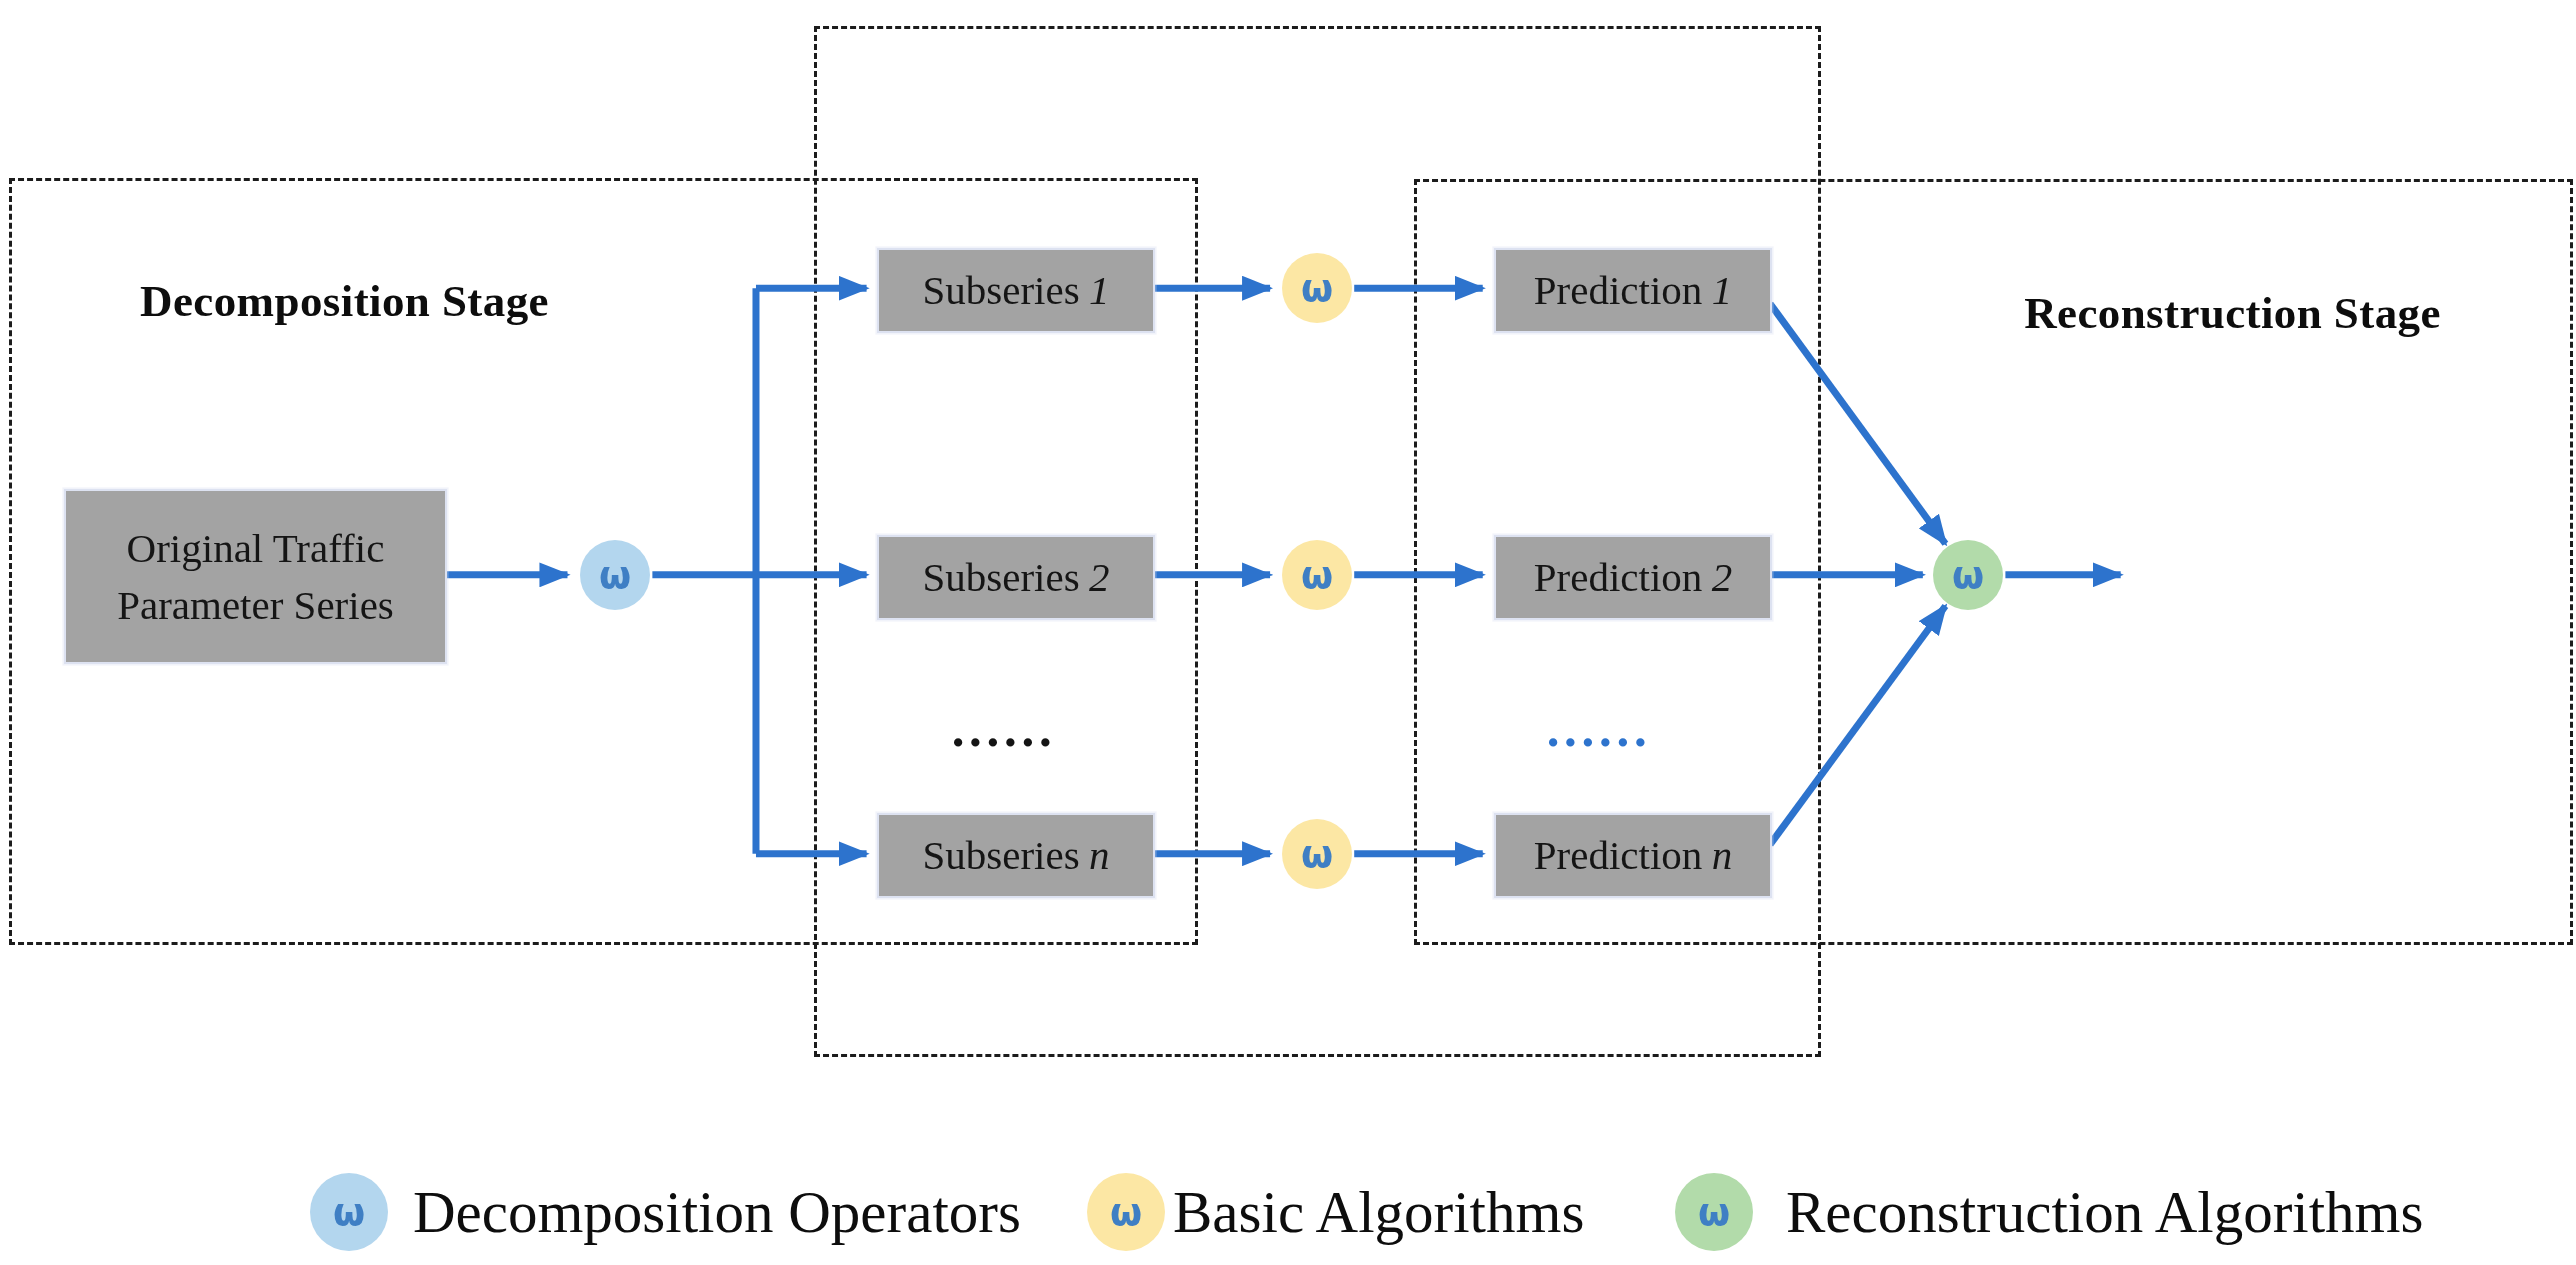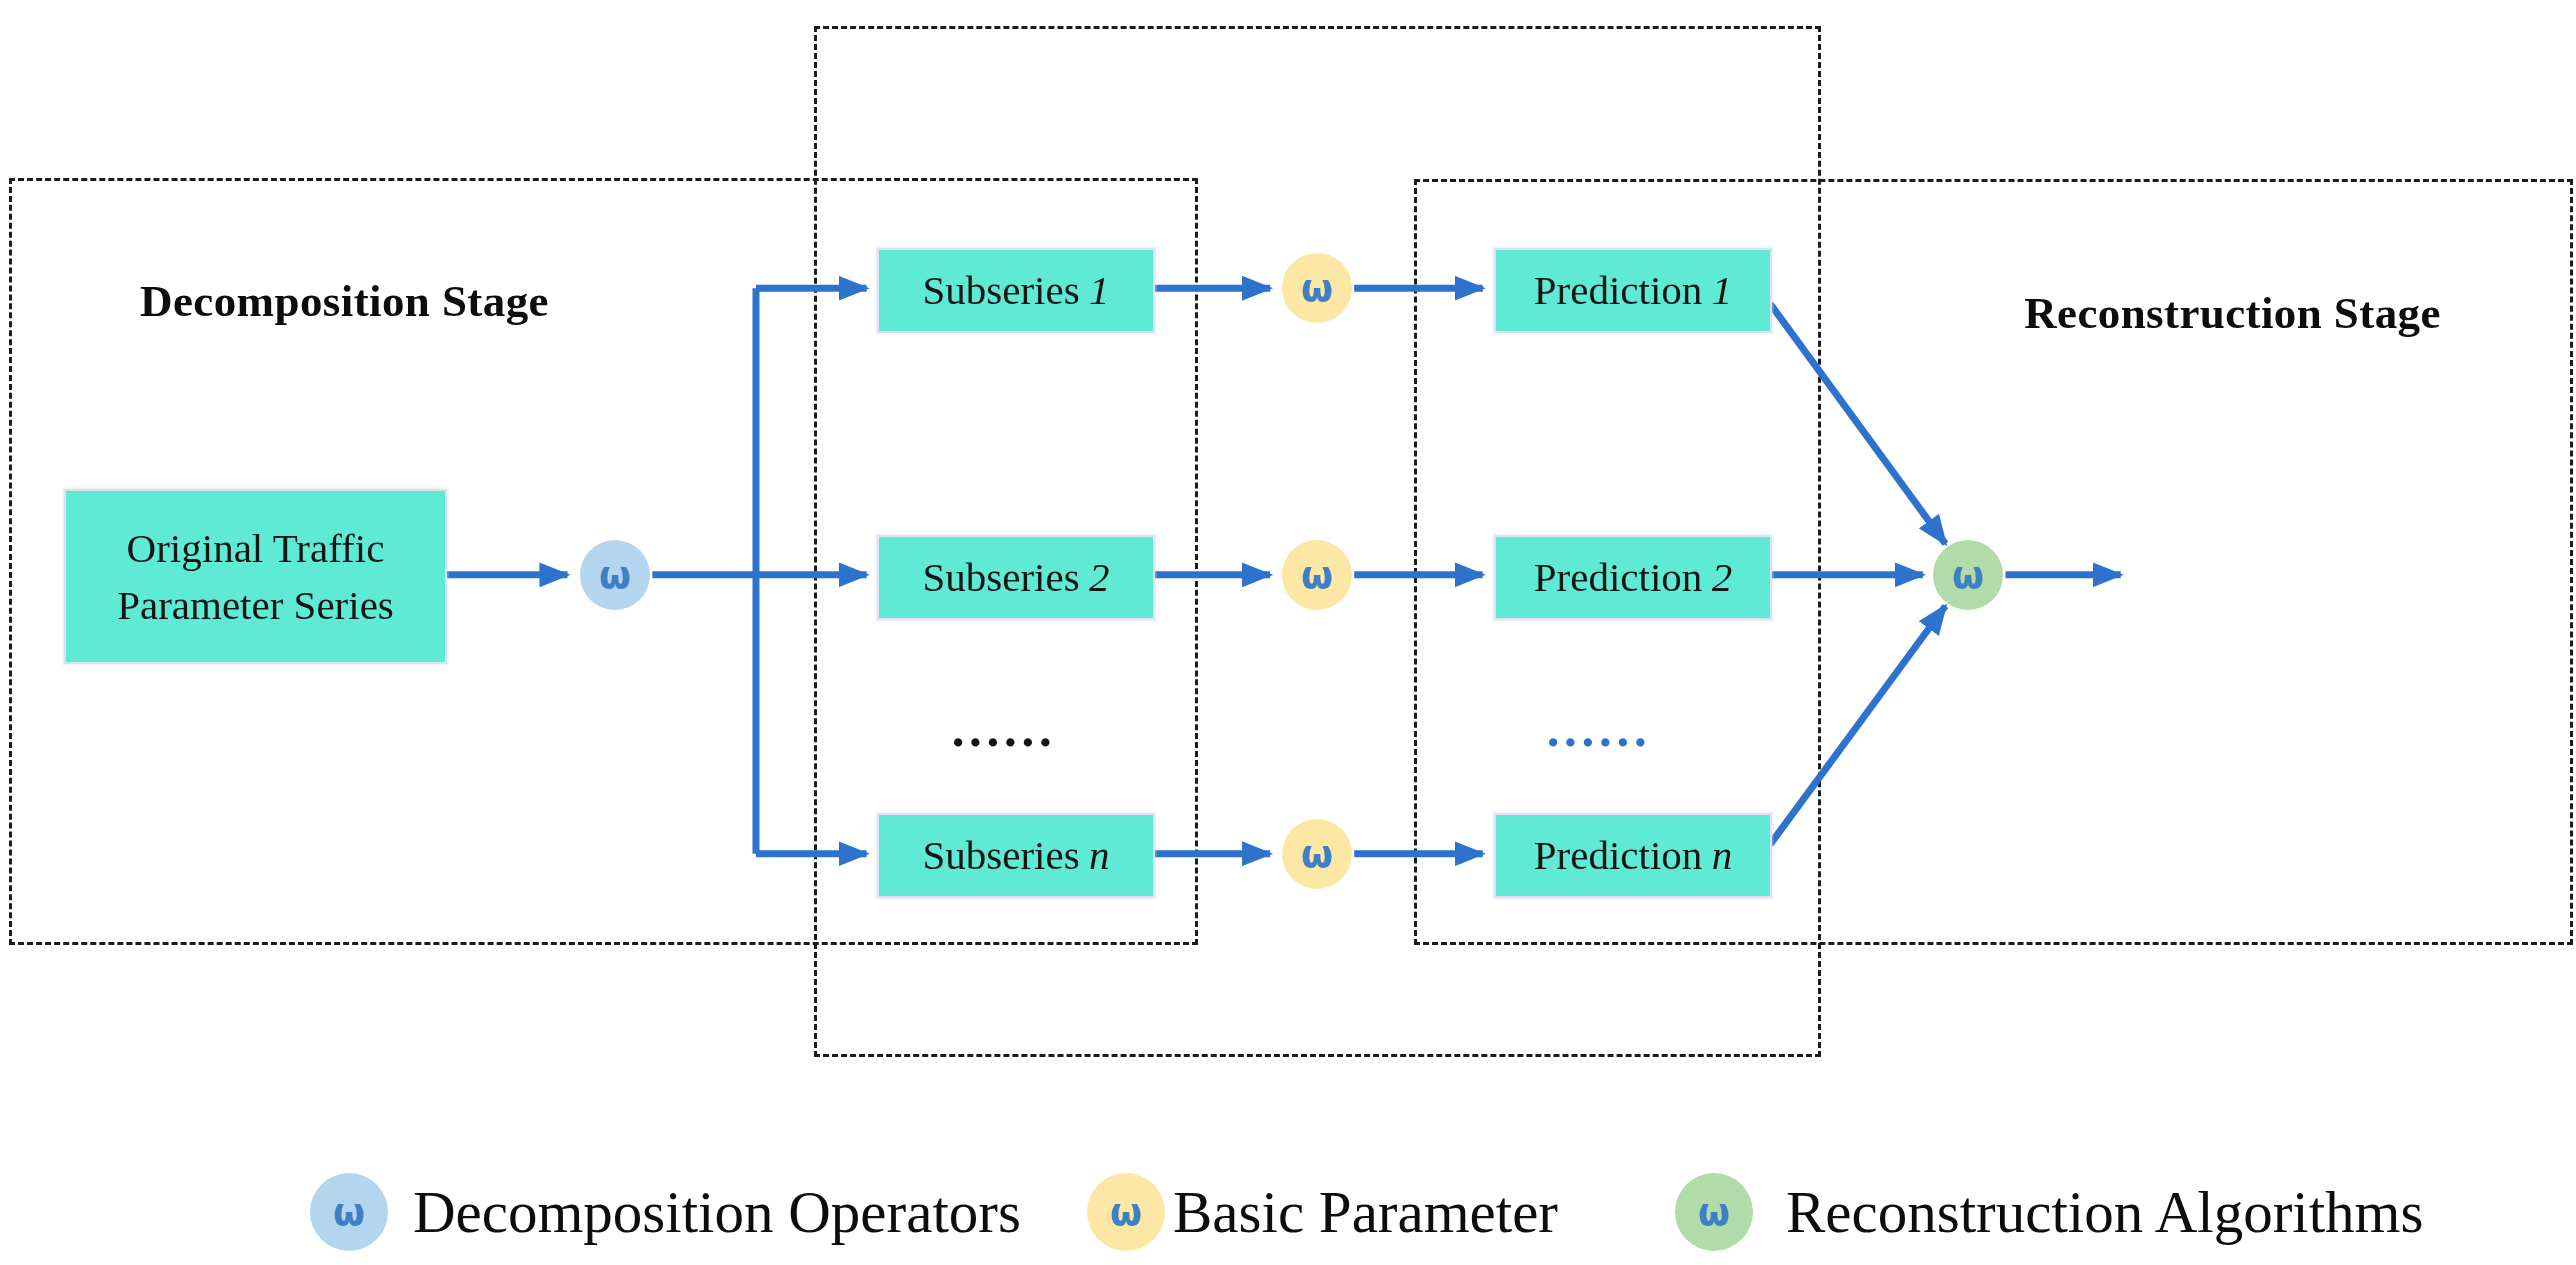--- a/index.html
+++ b/index.html
@@ -7,21 +7,21 @@
     position:relative;width:2576px;height:1265px;background:#ffffff;overflow:hidden;
     font-family:"Liberation Serif","DejaVu Serif",serif;color:#151515;
   }
   .stage-box{position:absolute;border:3.1px dashed #1c1c1c;background:transparent;z-index:1;}
   .stage-title{
     position:absolute;z-index:4;font-weight:bold;font-size:45px;line-height:55px;
     text-align:center;letter-spacing:0.4px;color:#0d0d0d;
   }
   .flow-svg{position:absolute;left:0;top:0;z-index:2;}
   .node{
-    position:absolute;z-index:3;background:#5eead4;border:2.3px solid #dde2f1;
+    position:absolute;z-index:3;background:#a3a3a3;border:2.3px solid #dde2f1;
     display:flex;align-items:center;justify-content:center;text-align:center;
     font-size:41px;line-height:1.38;box-shadow:0 0 0 1.6px rgba(215,222,242,0.35);
   }
   .node i{font-style:italic;margin-left:9.4px;}
   .node .no-gap{margin-left:0;}
   .operator{
     position:absolute;z-index:3;border-radius:50%;
     display:flex;align-items:center;justify-content:center;
     font-family:"DejaVu Sans",sans-serif;font-weight:700;font-size:37px;
     color:var(--glyph,#3f7fc4);
@@ -132,21 +132,21 @@
 
   <div>
     <div class="operator op-blue legend-circle" style="left:310px;">
       <span>ω</span>
     </div>
     <div class="legend-item-label" style="left:413px;top:1181px;">Decomposition Operators</div>
 
     <div class="operator op-yellow legend-circle" style="left:1087px;">
       <span>ω</span>
     </div>
-    <div class="legend-item-label" style="left:1173px;top:1181px;">Basic Parameter</div>
+    <div class="legend-item-label" style="left:1173px;top:1181px;">Basic Algorithms</div>
 
     <div class="operator op-green legend-circle" style="left:1675px;">
       <span>ω</span>
     </div>
     <div class="legend-item-label" style="left:1786px;top:1181px;text-align:center;">Reconstruction Algorithms</div>
   </div>
 
 </div>
 
 

